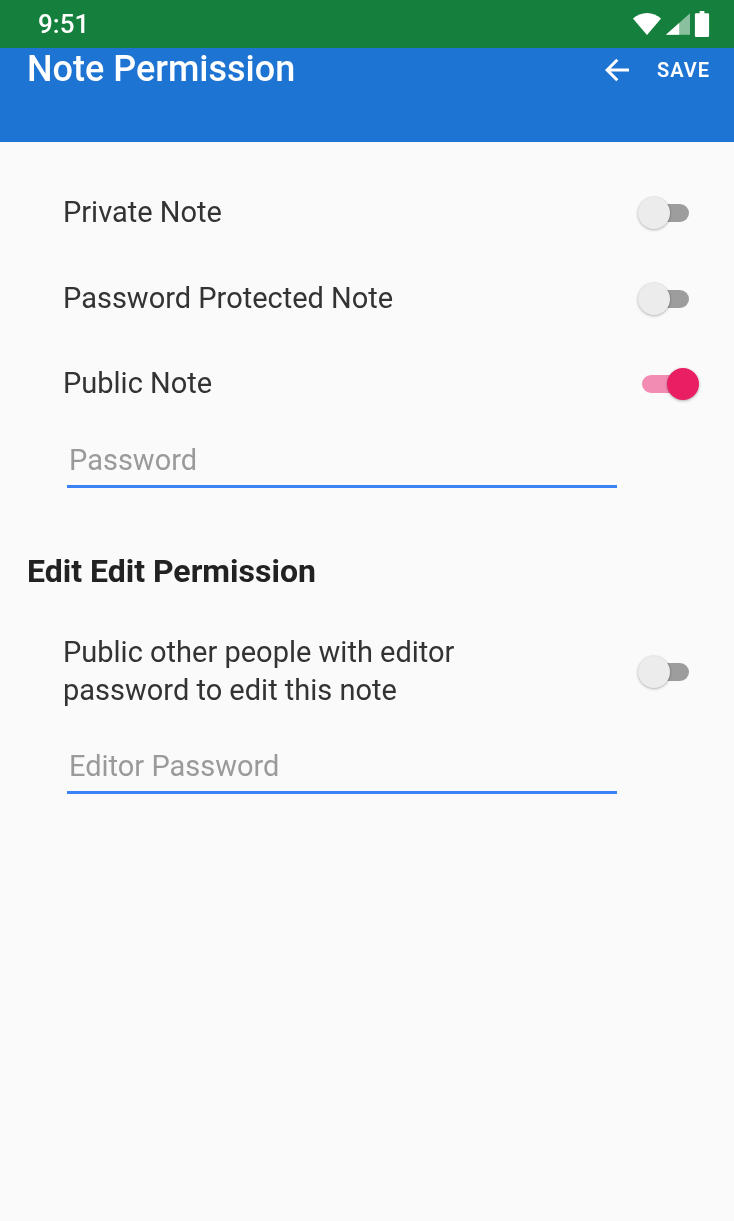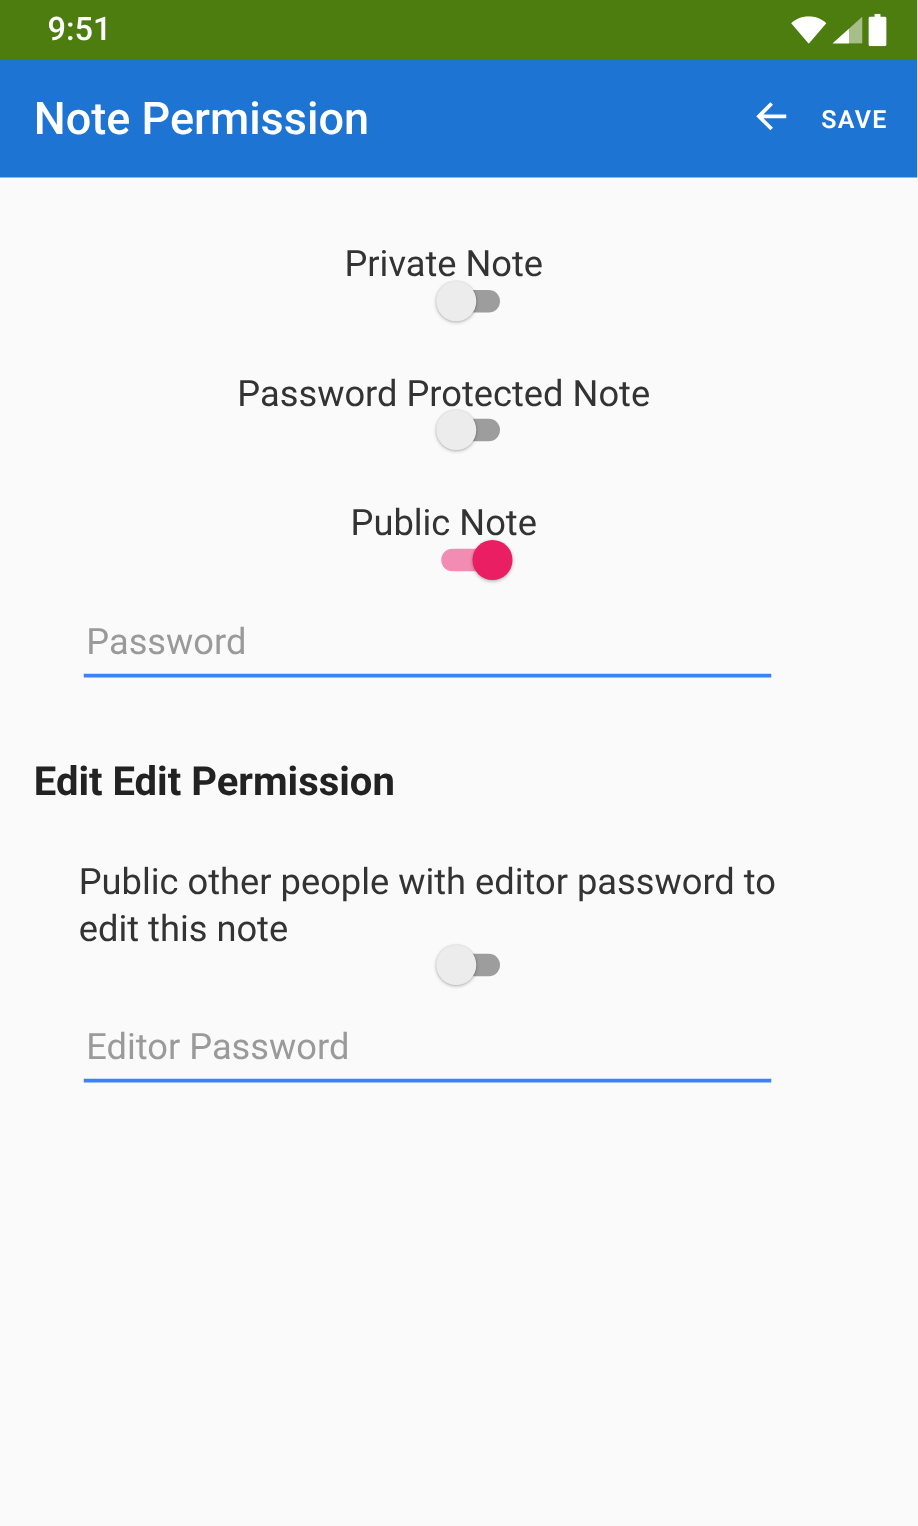--- a/index.html
+++ b/index.html
@@ -10,21 +10,21 @@
     body {
       width: 734px;
       height: 1221px;
       font-family: Roboto, -apple-system, BlinkMacSystemFont, "Segoe UI", Arial, sans-serif;
       background: #fafafa;
       overflow: hidden;
       position: relative;
     }
     
     .status-bar {
-      background: #4d7c0f;
+      background: #15803d;
       height: 48px;
       display: flex;
       align-items: center;
       justify-content: space-between;
       padding: 0 24px 0 38px;
       color: #fff;
     }
     .status-time {
       font-size: 26px;
       font-weight: 500;
@@ -33,21 +33,20 @@
       display: flex;
       align-items: center;
       gap: 4px;
     }
     .status-icons svg { display: block; }
     
     .app-bar {
       background: #1e74d2;
       height: 94px;
       display: flex;
-      align-items: center;
       padding: 0 18px 0 27px;
       color: #fff;
     }
     .app-title {
       font-size: 36px;
       font-weight: 500;
       flex: 1;
     }
     .back-btn {
       width: 48px;
@@ -73,21 +72,20 @@
       font-size: 32px;
       font-weight: 700;
       color: #222;
       margin-bottom: 20px;
     }
     .option-row {
       display: flex;
       align-items: center;
       justify-content: space-between;
       padding: 24px 0 24px 36px;
-      flex-direction: column;
     }
     .option-label {
       font-size: 29px;
       color: #333;
       line-height: 1.3;
       padding-right: 60px;
     }
     
     .toggle {
       position: relative;

